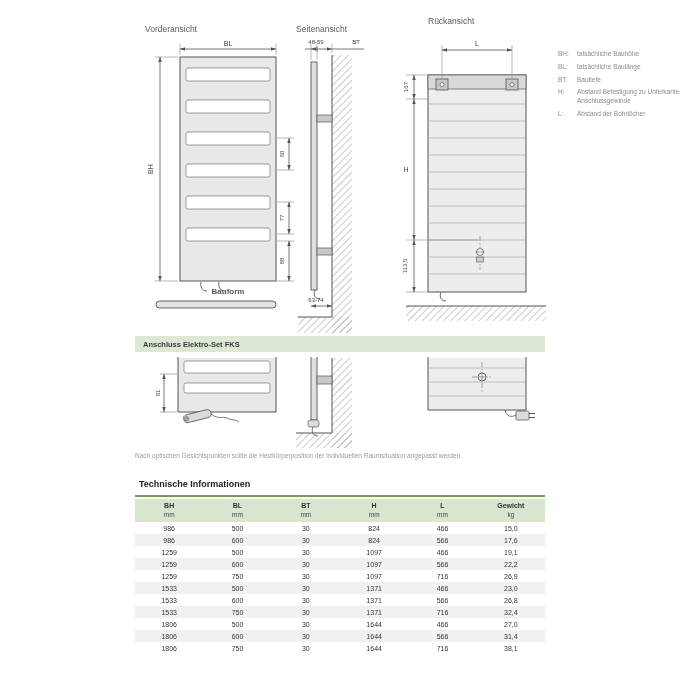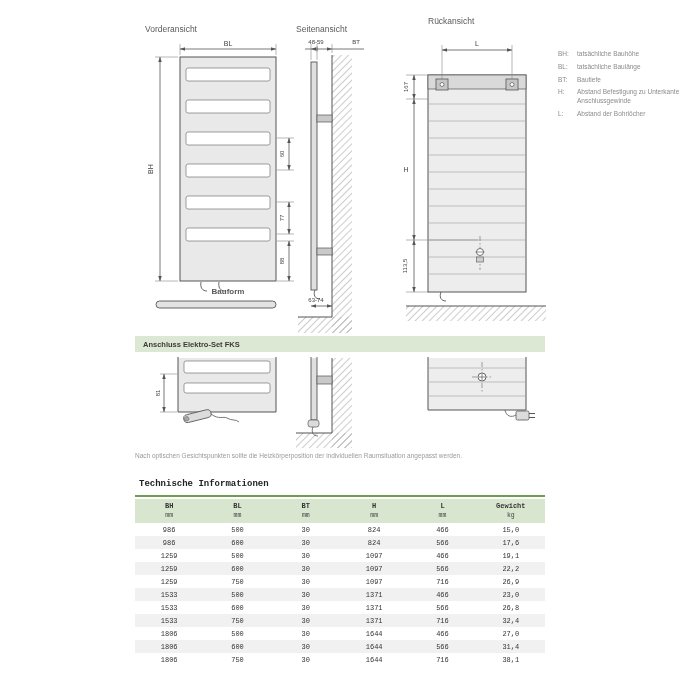--- a/index.html
+++ b/index.html
@@ -7,21 +7,21 @@
   .page { position:relative; width:700px; height:700px; background:#fff; overflow:hidden; }
   .view-title { position:absolute; font-size:8.5px; color:#5a5a5a; text-align:left; }
   .bauform-label { position:absolute; left:180px; top:287px; width:96px; text-align:center; font-size:8px; color:#5a5a5a;font-weight:bold; }
   .legend { position:absolute; left:558px; top:50px; width:138px; }
   .legend-item { display:flex; font-size:6.5px; color:#8b8b8b; margin-bottom:4px; line-height:1.35; }
   .legend-key { flex:0 0 19px; }
   .legend-text { flex:1; }
   .section-bar { position:absolute; left:135px; top:336px; width:410px; height:16px; background:#dde8d4; display:flex; align-items:center; padding-left:8px; }
   .section-bar-title { font-size:7.5px; font-weight:bold; color:#3a3a3a; }
   .note { position:absolute; left:135px; top:452px; width:430px; font-size:6.5px; color:#9a9a9a; }
-  .table-section { position:absolute; left:135px; top:476px; width:410px;font-family:Liberation Mono, monospace; }
+  .table-section { position:absolute; left:135px; top:476px; width:410px; }
   .table-title { font-size:9px; font-weight:bold; color:#222; padding:3px 0 6px 4px; }
   .rule { height:2px; background:#709d50; }
   table.spec { width:100%; border-collapse:collapse; table-layout:fixed; margin-top:2px; }
   .spec th { background:#d9e6cf; padding:3px 0 4px; font-weight:normal; }
   .col-label { display:block; font-size:7px; font-weight:bold; color:#333; }
   .col-unit { display:block; font-size:6.5px; color:#444; margin-top:2px; }
   .spec td { font-size:7px; color:#333; text-align:center; padding:2.5px 0; }
   .spec tbody tr:nth-child(even) { background:#f1f1f1; }
   svg.drawing { position:absolute; left:0; top:0; }
   .dim { font-size:6px; fill:#444; }

